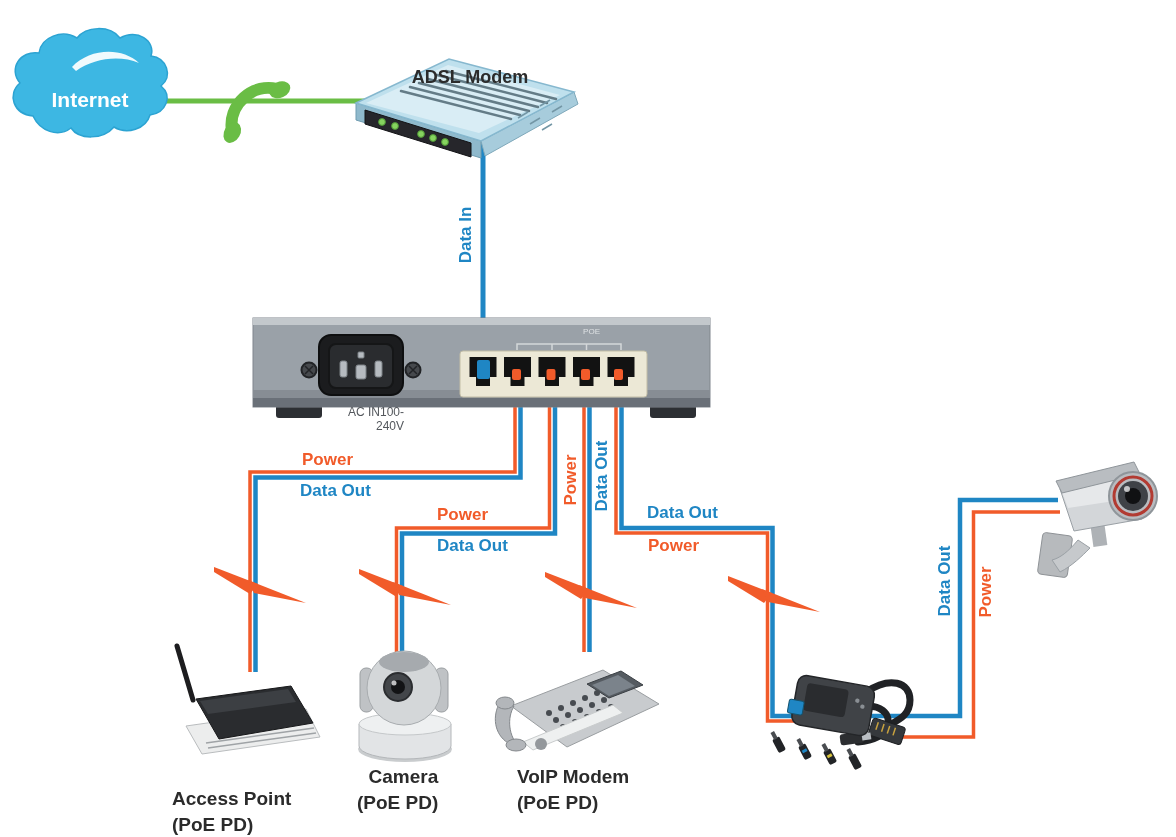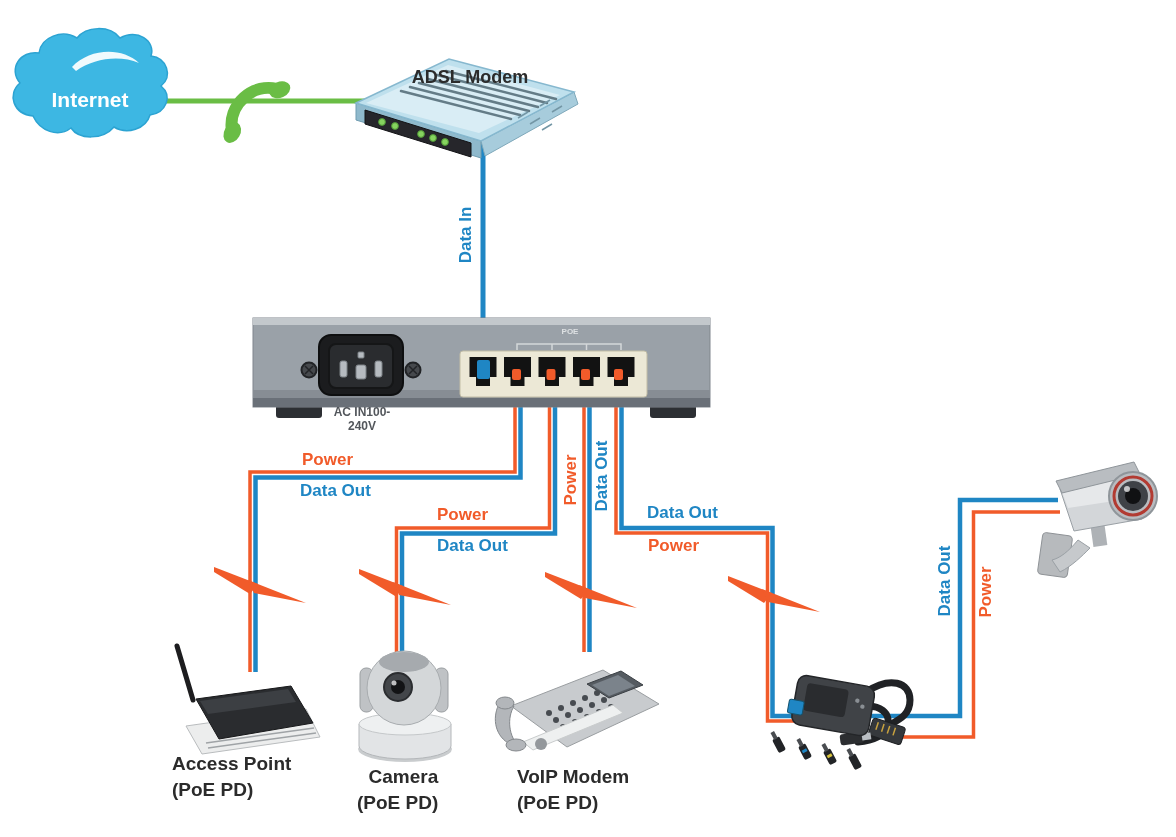--- a/index.html
+++ b/index.html
@@ -6,21 +6,21 @@
   #stage{position:relative;width:1176px;height:837px;background:#fff;overflow:hidden;
          font-family:"Liberation Sans",sans-serif;}
   #art{position:absolute;left:0;top:0;width:1176px;height:837px;}
   .lbl{position:absolute;font-weight:bold;white-space:nowrap;}
   .blue{color:#1f86c4;}
   .orange{color:#f15b2a;}
   .line-lbl{font-size:17px;}
   .rot{text-align:center;transform:rotate(-90deg);transform-origin:center;}
   .cap{position:absolute;font-weight:bold;font-size:19px;line-height:26px;color:#2b2b2b;}
   .dev-name,.dev-sub{white-space:nowrap;}
-  .tiny{position:absolute;font-weight:bold;text-align:center;}
+  .tiny{position:absolute;font-weight:normal;text-align:right;}
 </style>
 </head>
 <body>
 
 <div id="stage">
 
 <svg id="art" viewBox="0 0 1176 837">
 
   <path d="M150,101 H368" stroke="#6abd45" stroke-width="5" fill="none"></path>
 
@@ -277,21 +277,21 @@
 
   <div class="lbl blue line-lbl" style="left:647px;top:503px;">Data Out</div>
   <div class="lbl orange line-lbl" style="left:648px;top:536px;">Power</div>
 
   <div class="lbl blue line-lbl rot" style="left:895px;top:571px;width:100px;">Data Out</div>
   <div class="lbl orange line-lbl rot" style="left:936px;top:582px;width:100px;">Power</div>
 
   <div class="tiny" style="left:540px;top:327px;width:60px;font-size:8px;color:#dee1e3;">POE</div>
   <div class="tiny" style="left:320px;top:405px;width:84px;font-size:12px;color:#53575c;">AC IN100-240V</div>
 
-  <div class="cap" style="left:172px;top:751px;">
+  <div class="cap" style="left:172px;top:786px;">
     <div class="dev-name">Access Point</div>
     <div class="dev-sub">(PoE PD)</div>
   </div>
   <div class="cap" style="left:357px;top:764px;text-align:right;">
     <div class="dev-name">Camera</div>
     <div class="dev-sub">(PoE PD)</div>
   </div>
   <div class="cap" style="left:517px;top:764px;">
     <div class="dev-name">VoIP Modem</div>
     <div class="dev-sub">(PoE PD)</div>

